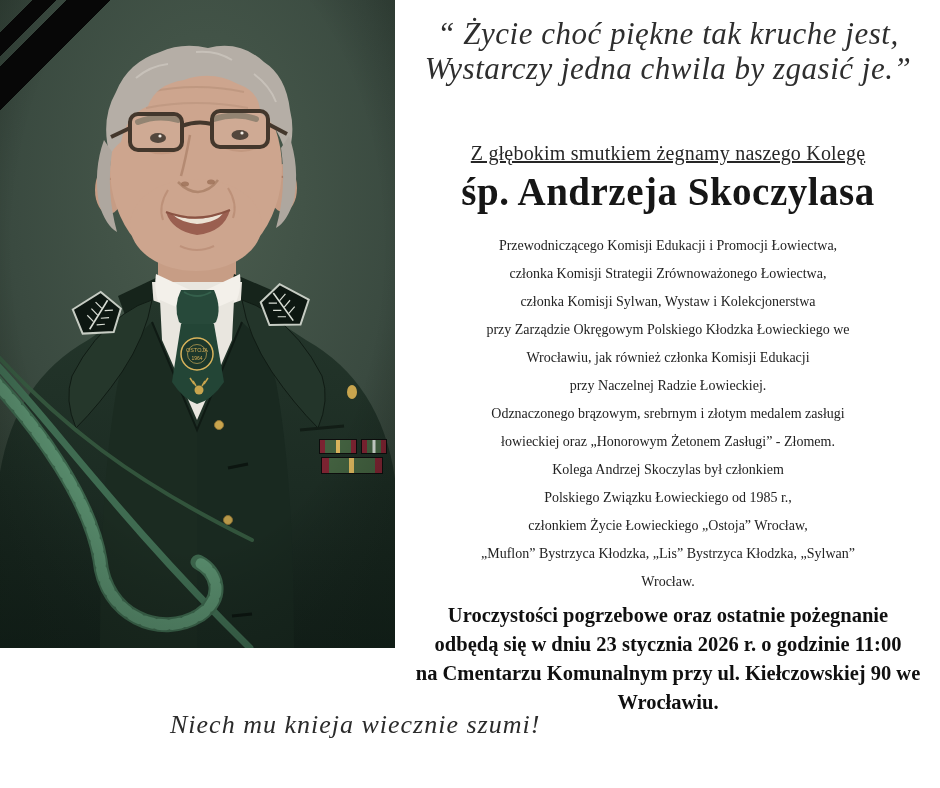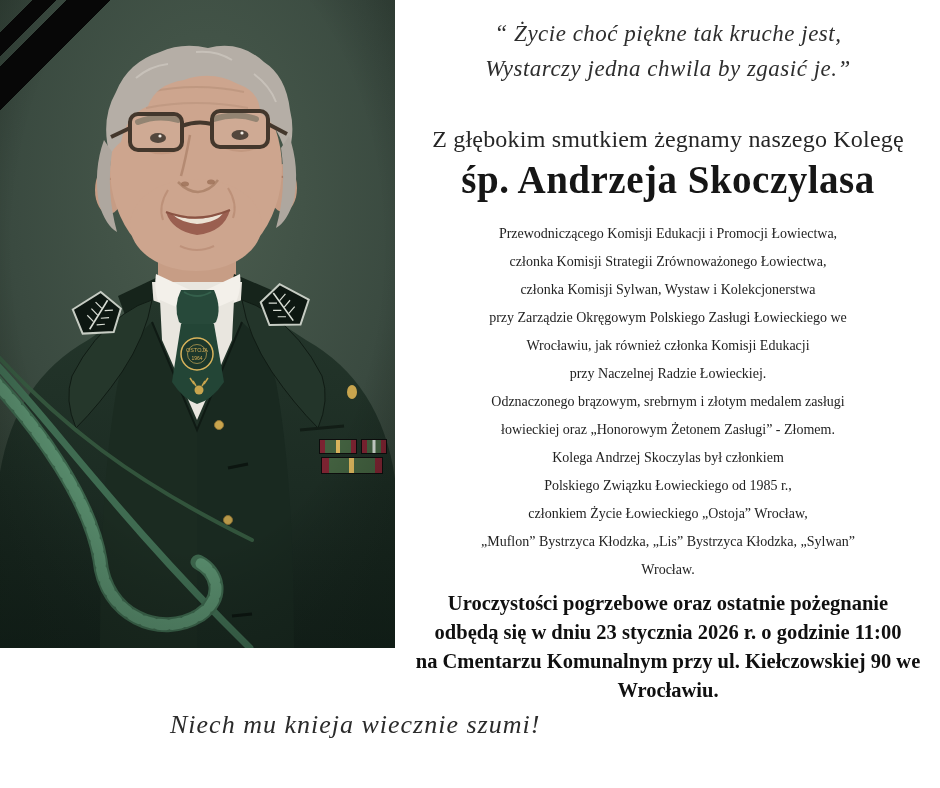--- a/index.html
+++ b/index.html
@@ -15,23 +15,23 @@
     position:absolute;left:0;top:0;width:170px;height:170px;pointer-events:none;
     background:linear-gradient(135deg,
       rgba(0,0,0,0) 0px, rgba(0,0,0,0) 23px,
       var(--mourning-black,#070707) 23px, var(--mourning-black,#070707) 40px,
       rgba(0,0,0,0) 40px, rgba(0,0,0,0) 47px,
       var(--mourning-black,#070707) 47px, var(--mourning-black,#070707) 78px,
       rgba(0,0,0,0) 78px, rgba(0,0,0,0) 100%);
   }
   
   .right-col{position:absolute;left:398px;top:0;width:540px;text-align:center;color:#1f1f1f;}
-  .quote{padding-top:16px;font-style:italic;font-size:23px;line-height:35px;color:#2e2e2e;letter-spacing:.5px;}
+  .quote{padding-top:16px;font-style:italic;font-size:31px;line-height:35px;color:#2e2e2e;letter-spacing:.5px;}
   .quote div{white-space:nowrap;}
-  .intro{margin-top:40px;font-size:24px;letter-spacing:.2px;color:#262626;}
+  .intro{margin-top:56px;font-size:20px;letter-spacing:.2px;color:#262626;text-decoration:underline;}
   .name{margin:4px 0 0;font-size:39px;font-weight:700;letter-spacing:.5px;color:#161616;}
   .tribute{margin-top:18px;font-size:14px;line-height:28px;color:#222222;}
   .tribute div{white-space:nowrap;}
   .funeral{margin-top:5px;font-size:20.5px;line-height:29px;font-weight:700;color:#101010;}
   .funeral div{white-space:nowrap;}
   .farewell{
     position:absolute;left:170px;top:710px;width:590px;text-align:left;
     font-style:italic;font-size:26px;color:#2b2b2b;letter-spacing:1px;white-space:nowrap;
   }
 </style>
@@ -190,21 +190,21 @@
     <div class="quote">
       <div>“ Życie choć piękne tak kruche jest,</div>
       <div>Wystarczy jedna chwila by zgasić je.”</div>
     </div>
     <div class="intro">Z głębokim smutkiem żegnamy naszego Kolegę</div>
     <h1 class="name">śp. Andrzeja Skoczylasa</h1>
     <div class="tribute">
       <div>Przewodniczącego Komisji Edukacji i Promocji Łowiectwa,</div>
       <div>członka Komisji Strategii Zrównoważonego Łowiectwa,</div>
       <div>członka Komisji Sylwan, Wystaw i Kolekcjonerstwa</div>
-      <div>przy Zarządzie Okręgowym Polskiego Zasługi Łowieckiego we</div>
+      <div>przy Zarządzie Okręgowym Polskiego Kłodzka Łowieckiego we</div>
       <div>Wrocławiu, jak również członka Komisji Edukacji</div>
       <div>przy Naczelnej Radzie Łowieckiej.</div>
       <div>Odznaczonego brązowym, srebrnym i złotym medalem zasługi</div>
       <div>łowieckiej oraz „Honorowym Żetonem Zasługi” - Złomem.</div>
       <div>Kolega Andrzej Skoczylas był członkiem</div>
       <div>Polskiego Związku Łowieckiego od 1985 r.,</div>
       <div>członkiem Życie Łowieckiego „Ostoja” Wrocław,</div>
       <div>„Muflon” Bystrzyca Kłodzka, „Lis” Bystrzyca Kłodzka, „Sylwan”</div>
       <div>Wrocław.</div>
     </div>

